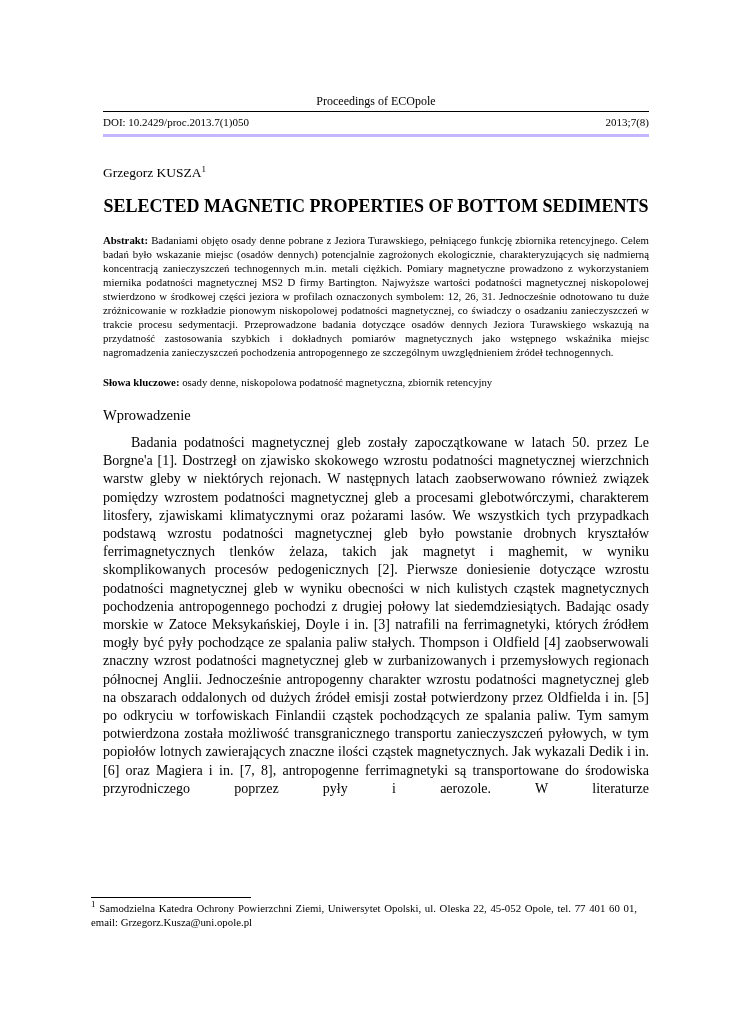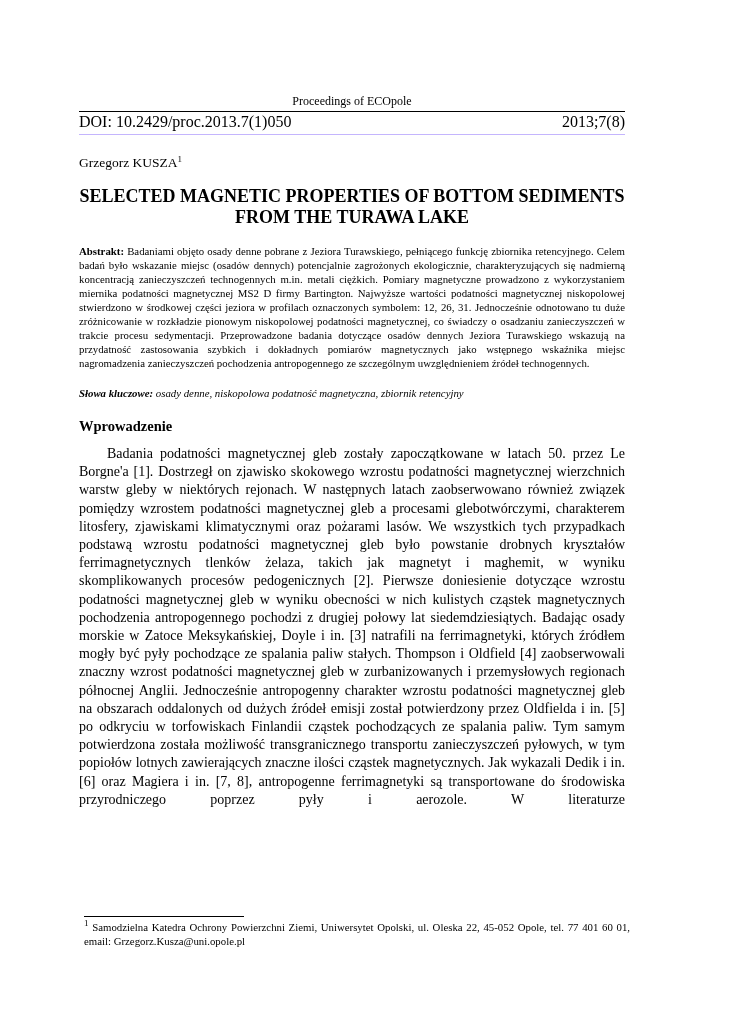--- a/index.html
+++ b/index.html
@@ -9,42 +9,42 @@
     height: 1024px;
     background: #ffffff;
     position: relative;
     font-family: "Liberation Serif", "DejaVu Serif", serif;
     color: #000000;
     overflow: hidden;
     margin: 0 auto;
   }
   .content {
     position: absolute;
-    left: 79px;
+    left: 103px;
     top: 94px;
     width: 546px;
   }
   .journal-line {
     text-align: center;
     font-size: 12px;
     line-height: 14px;
     padding-bottom: 3px;
     border-bottom: 1px solid #000;
   }
   .doi-row {
     display: flex;
     justify-content: space-between;
-    font-size: 16px;
+    font-size: 11px;
     line-height: 14px;
     padding: 3px 0 5px 0;
-    border-bottom: 1px solid #c4b5fd;
+    border-bottom: 3px solid #c4b5fd;
     align-items: center;
   }
   .author {
-    margin-top: 20px;
+    margin-top: 28px;
     font-size: 13.5px;
     line-height: 16px;
   }
   sup {
     font-size: 9px;
     line-height: 0;
     vertical-align: super;
   }
   .title-pl {
     margin: 18px 0 0 0;
@@ -63,42 +63,40 @@
   .abstract {
     margin: 16px 0 16px 0;
     font-size: 10.8px;
     line-height: 14px;
     text-align: justify;
   }
   .keywords {
     margin: 9px 0 0 0;
     font-size: 10.8px;
     line-height: 14px;
-    font-style: italic;
   }
   .section-heading {
     margin: 17px 0 0 0;
     font-size: 14.5px;
-    font-weight: bold;
+    font-weight: normal;
     line-height: 18px;
   }
   .body-paragraph {
     margin: 10px 0 0 0;
     font-size: 14px;
     line-height: 18.2px;
     text-align: justify;
     text-align-last: justify;
     text-indent: 28px;
   }
   .footnote-block {
     position: absolute;
-    left: 84px;
+    left: 91px;
     top: 897px;
     width: 546px;
-    margin-top: 19px;
   }
   .footnote-rule {
     width: 160px;
     height: 0;
     border-top: 1px solid #000;
     margin-bottom: 4px;
   }
   .footnote {
     margin: 0;
     font-size: 10.8px;
@@ -119,21 +117,20 @@
       <span>2013;7(8)</span>
     </div>
 
     <div class="author">
       <span>Grzegorz KUSZA</span><sup>1</sup>
     </div>
 
 
     <h2 class="title-en">
       <div>SELECTED MAGNETIC PROPERTIES OF BOTTOM SEDIMENTS</div>
-      <div>FROM THE TURAWA LAKE</div>
     </h2>
 
     <p class="abstract"><b>Abstrakt:</b> <span>Badaniami objęto osady denne pobrane z Jeziora Turawskiego, pełniącego funkcję zbiornika retencyjnego. Celem badań było wskazanie miejsc (osadów dennych) potencjalnie zagrożonych ekologicznie, charakteryzujących się nadmierną koncentracją zanieczyszczeń technogennych m.in. metali ciężkich. Pomiary magnetyczne prowadzono z wykorzystaniem miernika podatności magnetycznej MS2 D firmy Bartington. Najwyższe wartości podatności magnetycznej niskopolowej stwierdzono w środkowej części jeziora w profilach oznaczonych symbolem: 12, 26, 31. Jednocześnie odnotowano tu duże zróżnicowanie w rozkładzie pionowym niskopolowej podatności magnetycznej, co świadczy o osadzaniu zanieczyszczeń w trakcie procesu sedymentacji. Przeprowadzone badania dotyczące osadów dennych Jeziora Turawskiego wskazują na przydatność zastosowania szybkich i dokładnych pomiarów magnetycznych jako wstępnego wskaźnika miejsc nagromadzenia zanieczyszczeń pochodzenia antropogennego ze szczególnym uwzględnieniem źródeł technogennych.</span></p>
 
     <p class="keywords"><b>Słowa kluczowe:</b> <span>osady denne, niskopolowa podatność magnetyczna, zbiornik retencyjny</span></p>
 
     <h3 class="section-heading">Wprowadzenie</h3>
 
     <p class="body-paragraph">Badania podatności magnetycznej gleb zostały zapoczątkowane w latach 50. przez Le Borgne'a [1]. Dostrzegł on zjawisko skokowego wzrostu podatności magnetycznej wierzchnich warstw gleby w niektórych rejonach. W następnych latach zaobserwowano również związek pomiędzy wzrostem podatności magnetycznej gleb a procesami glebotwórczymi, charakterem litosfery, zjawiskami klimatycznymi oraz pożarami lasów. We wszystkich tych przypadkach podstawą wzrostu podatności magnetycznej gleb było powstanie drobnych kryształów ferrimagnetycznych tlenków żelaza, takich jak magnetyt i maghemit, w wyniku skomplikowanych procesów pedogenicznych [2]. Pierwsze doniesienie dotyczące wzrostu podatności magnetycznej gleb w wyniku obecności w nich kulistych cząstek magnetycznych pochodzenia antropogennego pochodzi z drugiej połowy lat siedemdziesiątych. Badając osady morskie w Zatoce Meksykańskiej, Doyle i in. [3] natrafili na ferrimagnetyki, których źródłem mogły być pyły pochodzące ze spalania paliw stałych. Thompson i Oldfield [4] zaobserwowali znaczny wzrost podatności magnetycznej gleb w zurbanizowanych i przemysłowych regionach północnej Anglii. Jednocześnie antropogenny charakter wzrostu podatności magnetycznej gleb na obszarach oddalonych od dużych źródeł emisji został potwierdzony przez Oldfielda i in. [5] po odkryciu w torfowiskach Finlandii cząstek pochodzących ze spalania paliw. Tym samym potwierdzona została możliwość transgranicznego transportu zanieczyszczeń pyłowych, w tym popiołów lotnych zawierających znaczne ilości cząstek magnetycznych. Jak wykazali Dedik i in. [6] oraz Magiera i in. [7, 8], antropogenne ferrimagnetyki są transportowane do środowiska przyrodniczego poprzez pyły i aerozole. W literaturze</p>
 

